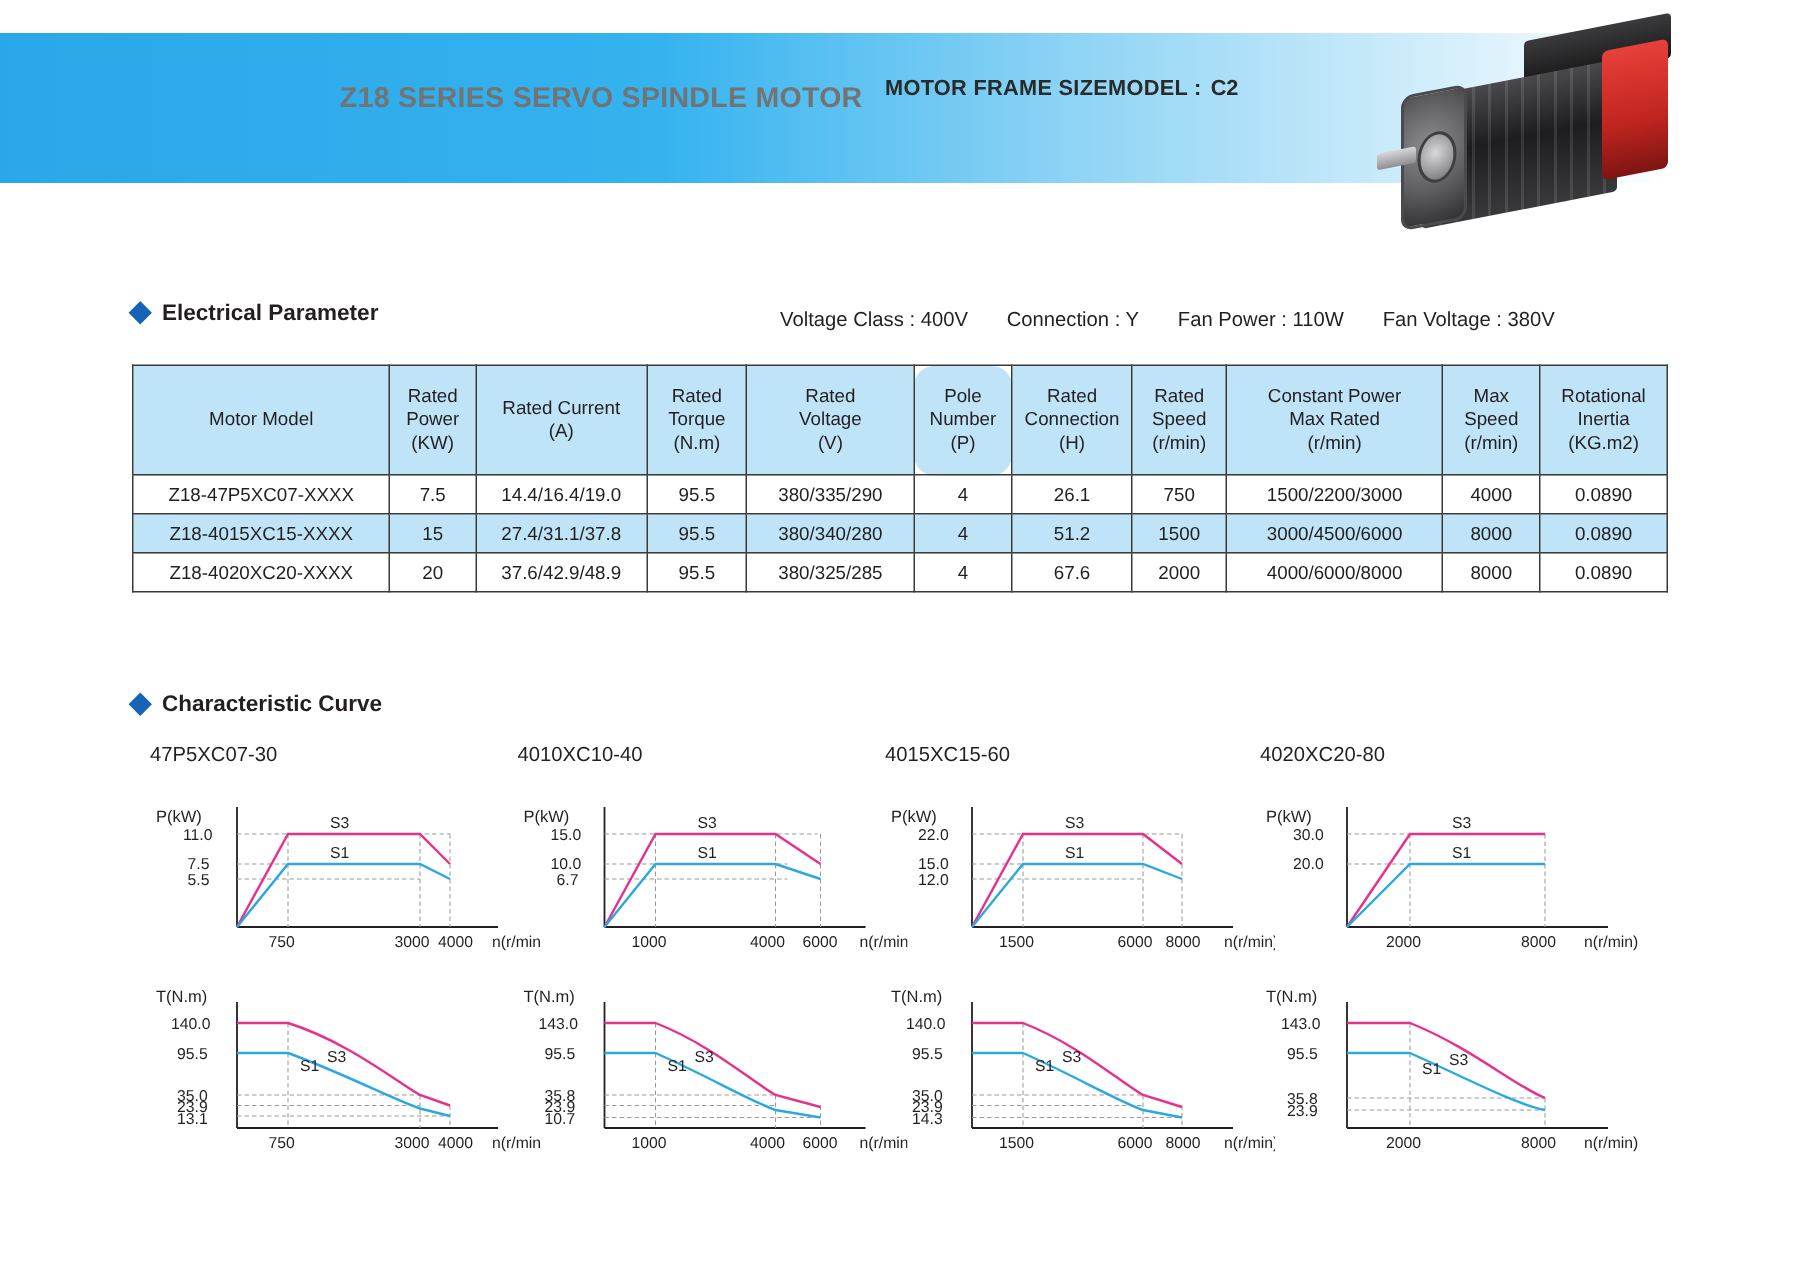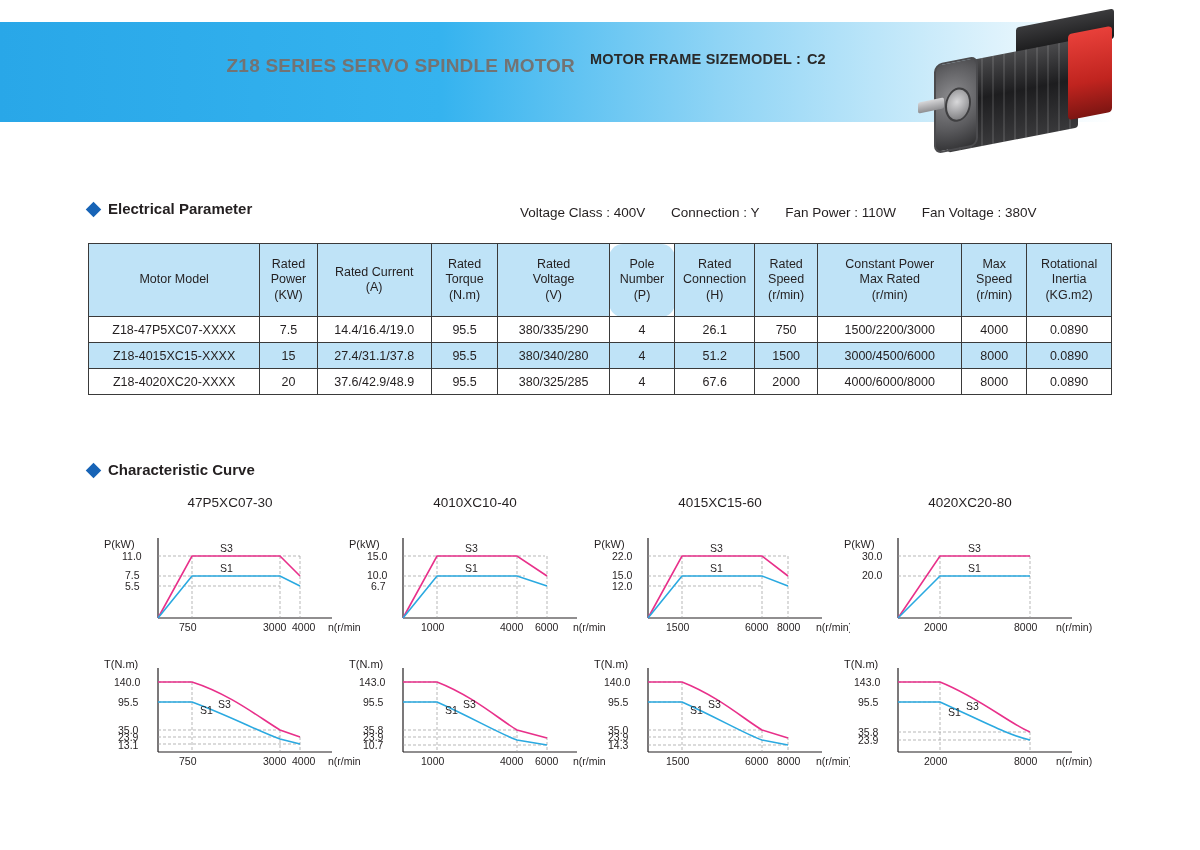--- a/index.html
+++ b/index.html
@@ -110,21 +110,21 @@
   .col-freq{width:76px;}
   .col-rs{width:60px;}
   .col-cp{width:144px;}
   .col-ms{width:62px;}
   .col-ri{width:82px;}
 
   
   .curve-group{position:absolute;top:495px;left:0;width:1200px;height:340px;}
   .curve-col{position:absolute;top:0;width:260px;}
   .curve-name{
-    text-align:center;font-size:13.5px;color:#231f20;margin-bottom:10px;
+    font-size:13.5px;color:#231f20;margin-bottom:10px;
   }
   .chartbox{position:relative;width:260px;height:118px;}
   .chartbox svg{display:block;}
   .ctext{font-family:"Liberation Sans", sans-serif;fill:#231f20;}
 </style>
 </head>
 <body>
 
 <div class="header">
   <div class="header-bar"></div>

